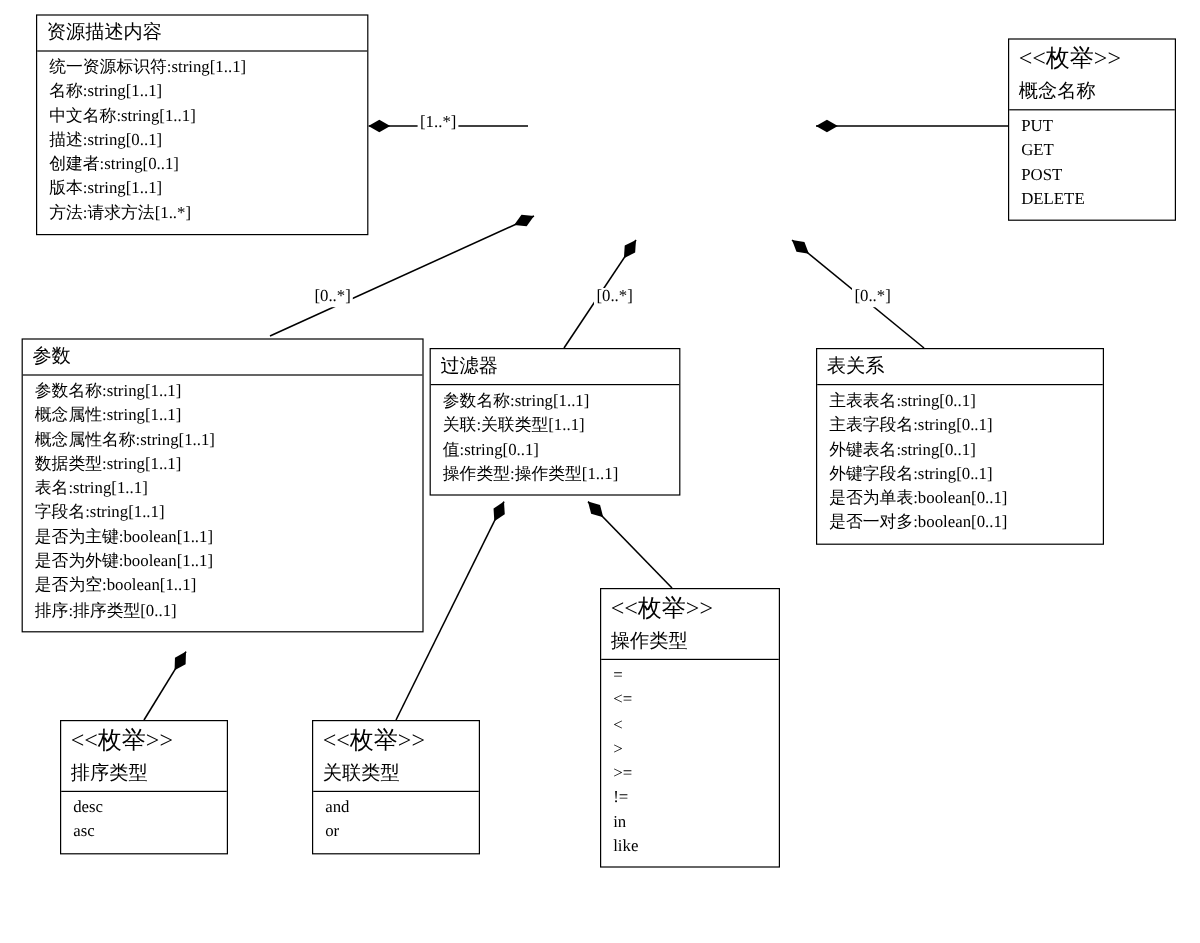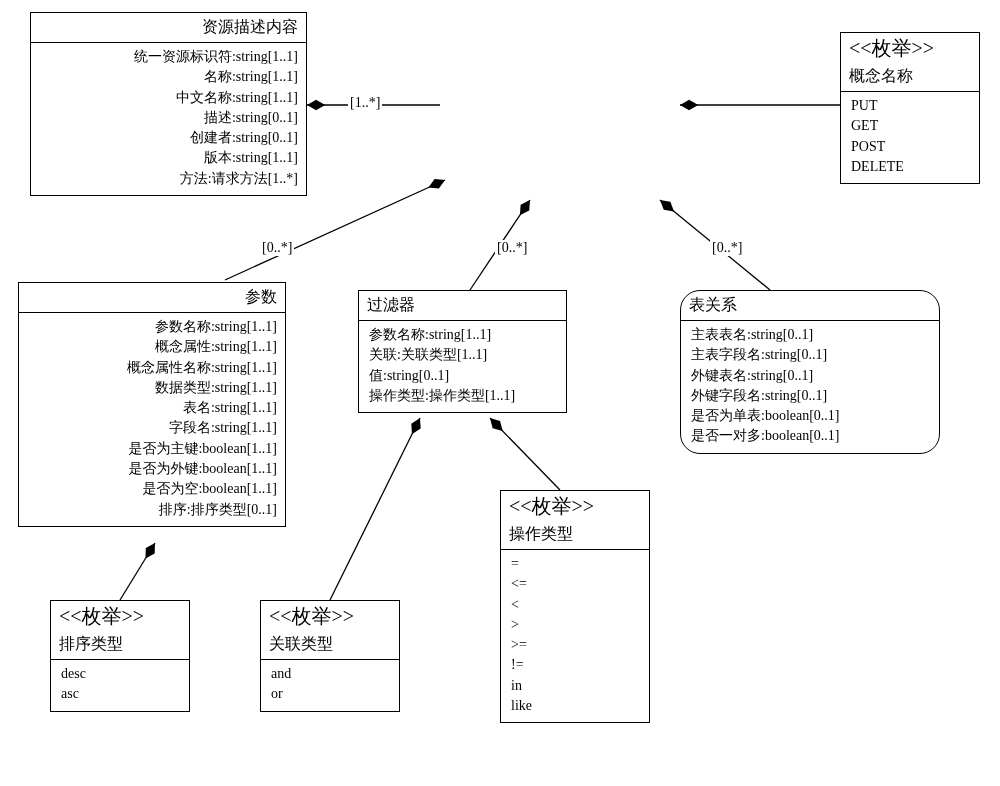--- a/index.html
+++ b/index.html
@@ -38,21 +38,21 @@
 
   <line x1="660" y1="200" x2="770" y2="290" stroke="#000" stroke-width="1.3" marker-start="url(#diamond)"></line>
 
   <line x1="155" y1="543" x2="120" y2="600" stroke="#000" stroke-width="1.3" marker-start="url(#diamond)"></line>
 
   <line x1="420" y1="418" x2="330" y2="600" stroke="#000" stroke-width="1.3" marker-start="url(#diamond)"></line>
 
   <line x1="490" y1="418" x2="560" y2="490" stroke="#000" stroke-width="1.3" marker-start="url(#diamond)"></line>
 </svg>
 
-<div class="uml-box" style="left:30px; top:12px; width:277px;text-align:right;">
+<div class="uml-box" style="left:30px; top:12px; width:277px;">
   <div class="uml-title">资源描述内容</div>
   <div class="uml-body">
     <div>统一资源标识符:string[1..1]</div>
     <div>名称:string[1..1]</div>
     <div>中文名称:string[1..1]</div>
     <div>描述:string[0..1]</div>
     <div>创建者:string[0..1]</div>
     <div>版本:string[1..1]</div>
     <div>方法:请求方法[1..*]</div>
   </div>
@@ -63,21 +63,21 @@
   <div class="uml-stereo">&lt;&lt;枚举&gt;&gt;</div>
   <div class="uml-title" style="border-top:none;">概念名称</div>
   <div class="uml-body">
     <div>PUT</div>
     <div>GET</div>
     <div>POST</div>
     <div>DELETE</div>
   </div>
 </div>
 
-<div class="uml-box" style="left:18px; top:282px; width:268px;text-align:right;">
+<div class="uml-box" style="left:18px; top:282px; width:335px;">
   <div class="uml-title">参数</div>
   <div class="uml-body">
     <div>参数名称:string[1..1]</div>
     <div>概念属性:string[1..1]</div>
     <div>概念属性名称:string[1..1]</div>
     <div>数据类型:string[1..1]</div>
     <div>表名:string[1..1]</div>
     <div>字段名:string[1..1]</div>
     <div>是否为主键:boolean[1..1]</div>
     <div>是否为外键:boolean[1..1]</div>
@@ -89,21 +89,21 @@
 <div class="uml-box" style="left:358px; top:290px; width:209px;">
   <div class="uml-title">过滤器</div>
   <div class="uml-body">
     <div>参数名称:string[1..1]</div>
     <div>关联:关联类型[1..1]</div>
     <div>值:string[0..1]</div>
     <div>操作类型:操作类型[1..1]</div>
   </div>
 </div>
 
-<div class="uml-box" style="left:680px; top:290px; width:260px;border-radius:20px;">
+<div class="uml-box" style="left:680px; top:290px; width:240px;">
   <div class="uml-title">表关系</div>
   <div class="uml-body">
     <div>主表表名:string[0..1]</div>
     <div>主表字段名:string[0..1]</div>
     <div>外键表名:string[0..1]</div>
     <div>外键字段名:string[0..1]</div>
     <div>是否为单表:boolean[0..1]</div>
     <div>是否一对多:boolean[0..1]</div>
   </div>
 </div>

